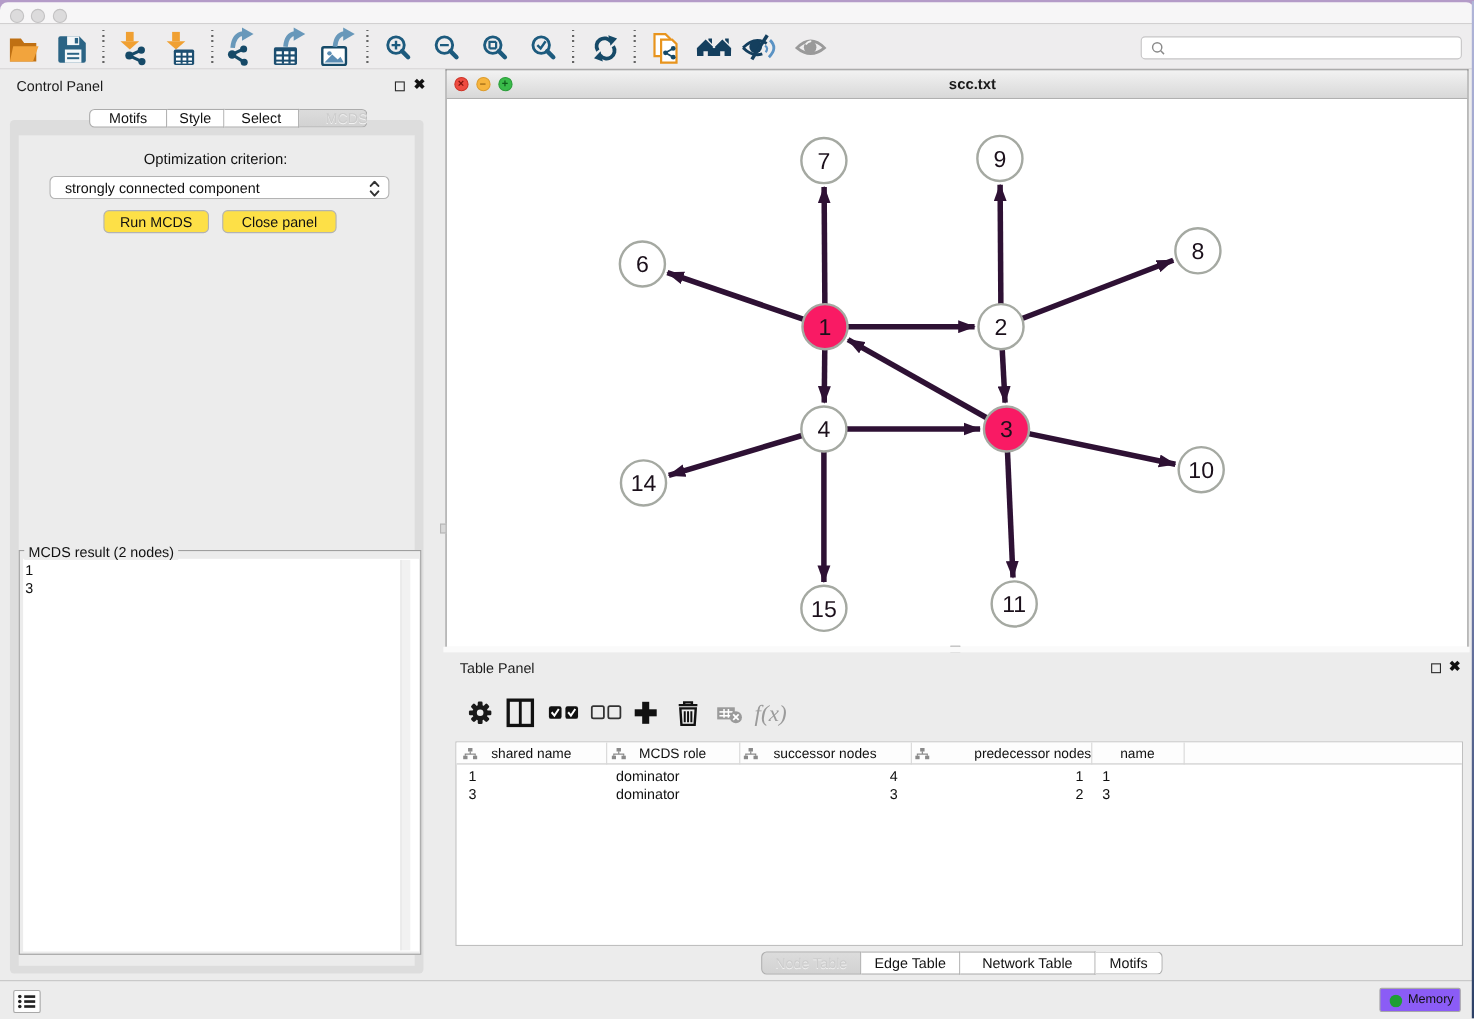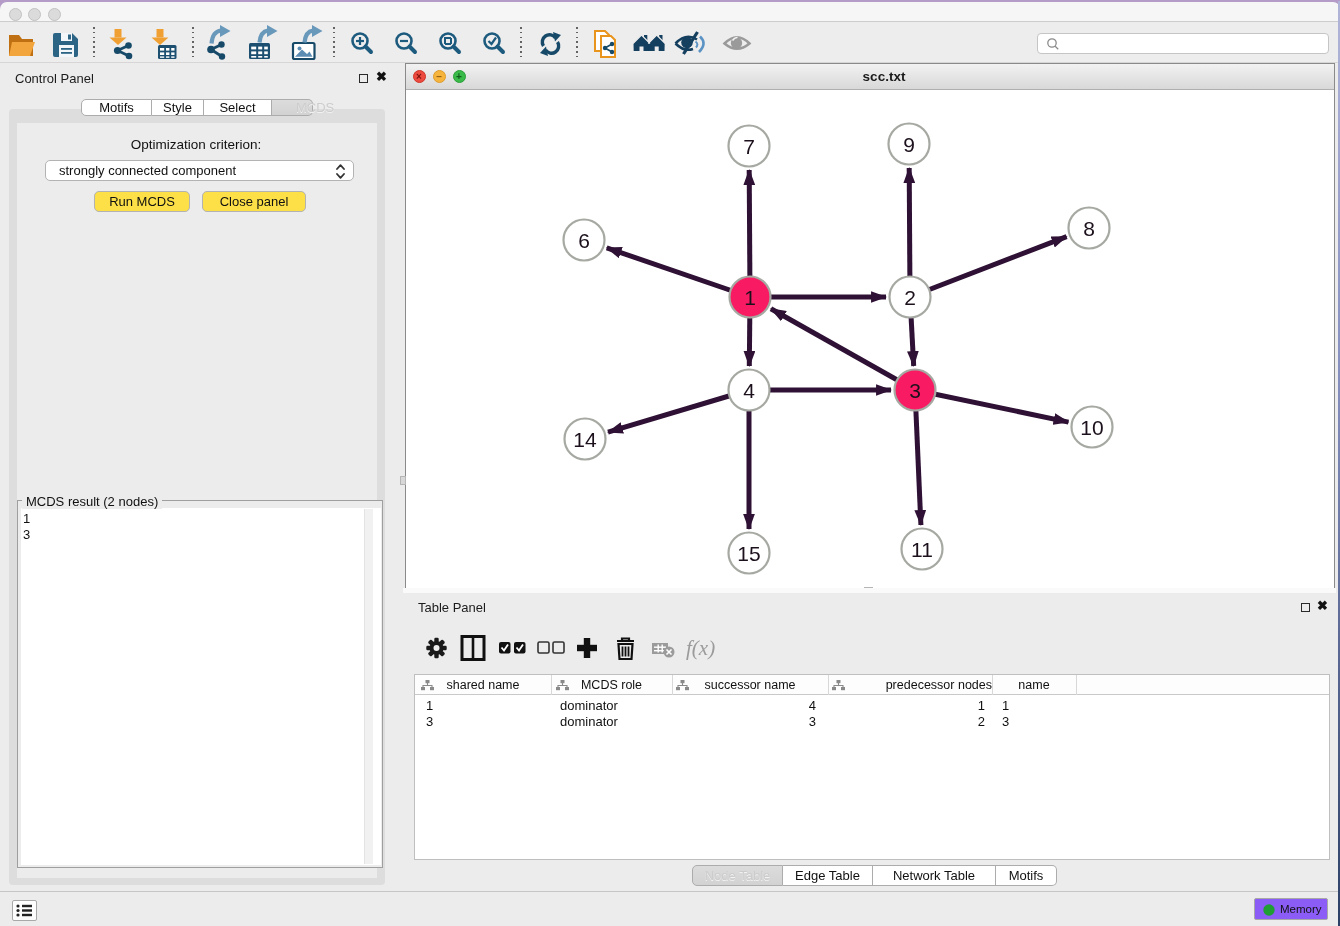--- a/index.html
+++ b/index.html
@@ -182,21 +182,21 @@
 
 <div class="abs" id="cp-head">
   <div id="cp-title">Control Panel</div>
   <div class="sq-ico" style="left:359px; top:8px;"></div>
   <div class="x-ico" style="left:376px; top:3px;">✖</div>
 </div>
 <div class="abs tabrow" style="left:81px; top:99px;">
   <div class="tab first" style="width:71px;">Motifs</div>
   <div class="tab" style="width:52px;">Style</div>
   <div class="tab" style="width:68px;">Select</div>
-  <div class="tab last sel" style="width:41px;padding-left:24px;">MCDS</div>
+  <div class="tab last sel" style="width:62px;padding-left:24px;">MCDS</div>
 </div>
 <div class="abs" id="cp-outer"></div>
 <div class="abs" id="cp-inner"></div>
 <div class="abs" id="opt-label">Optimization criterion:</div>
 <div class="abs" id="combo">strongly connected component
   <svg width="11" height="15" style="position:absolute;right:7px;top:3px" viewBox="0 0 11 15">
       <path d="M2,5 L5.5,1.2 L9,5" fill="none" stroke="#333" stroke-width="1.8" stroke-linecap="round" stroke-linejoin="round"></path>
       <path d="M2,10 L5.5,13.8 L9,10" fill="none" stroke="#333" stroke-width="1.8" stroke-linecap="round" stroke-linejoin="round"></path>
     </svg>
 </div>
@@ -345,21 +345,21 @@
         <path d="M6.5,3 v2.5 M2,7 v-1.5 h9 v1.5" fill="none" stroke="#8a8a8a" stroke-width="1.1"></path>
       </svg>
       <svg class="habs" width="13" height="11" viewBox="0 0 13 11" style="position:absolute;top:5px;left:417px;">
         <rect x="4.5" y="0" width="4" height="3.2" fill="#8a8a8a"></rect>
         <rect x="0" y="7" width="4" height="3.2" fill="#8a8a8a"></rect>
         <rect x="9" y="7" width="4" height="3.2" fill="#8a8a8a"></rect>
         <path d="M6.5,3 v2.5 M2,7 v-1.5 h9 v1.5" fill="none" stroke="#8a8a8a" stroke-width="1.1"></path>
       </svg>
     <div class="hcell" style="left:0;width:136px;text-align:center;">shared name</div>
     <div class="hcell" style="left:136px;width:121px;text-align:center;">MCDS role</div>
-    <div class="hcell" style="left:257px;width:156px;text-align:center;">successor name</div>
+    <div class="hcell" style="left:257px;width:156px;text-align:center;">successor nodes</div>
     <div class="hcell" style="left:413px;width:164px;text-align:right;">predecessor nodes</div>
     <div class="hcell" style="left:577px;width:84px;text-align:center;">name</div>
   </div>
   <div class="rcell" style="left:11px;top:23px;">1</div>
   <div class="rcell" style="left:145px;top:23px;">dominator</div>
   <div class="rcell" style="left:330px;top:23px;width:71px;text-align:right;">4</div>
   <div class="rcell" style="left:499px;top:23px;width:71px;text-align:right;">1</div>
   <div class="rcell" style="left:587px;top:23px;">1</div>
   <div class="rcell" style="left:11px;top:39px;">3</div>
   <div class="rcell" style="left:145px;top:39px;">dominator</div>

